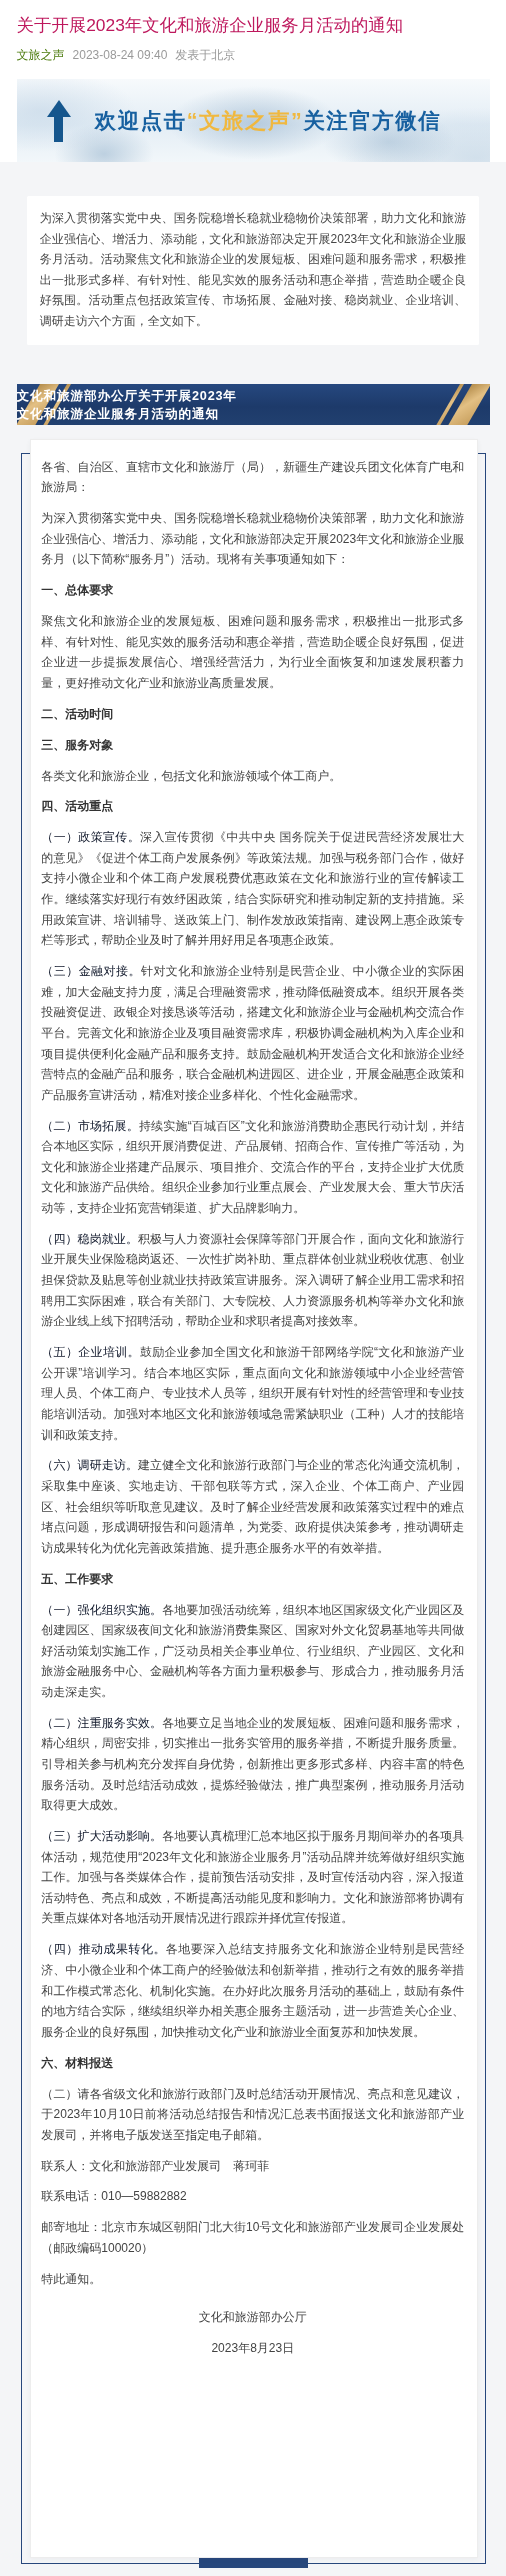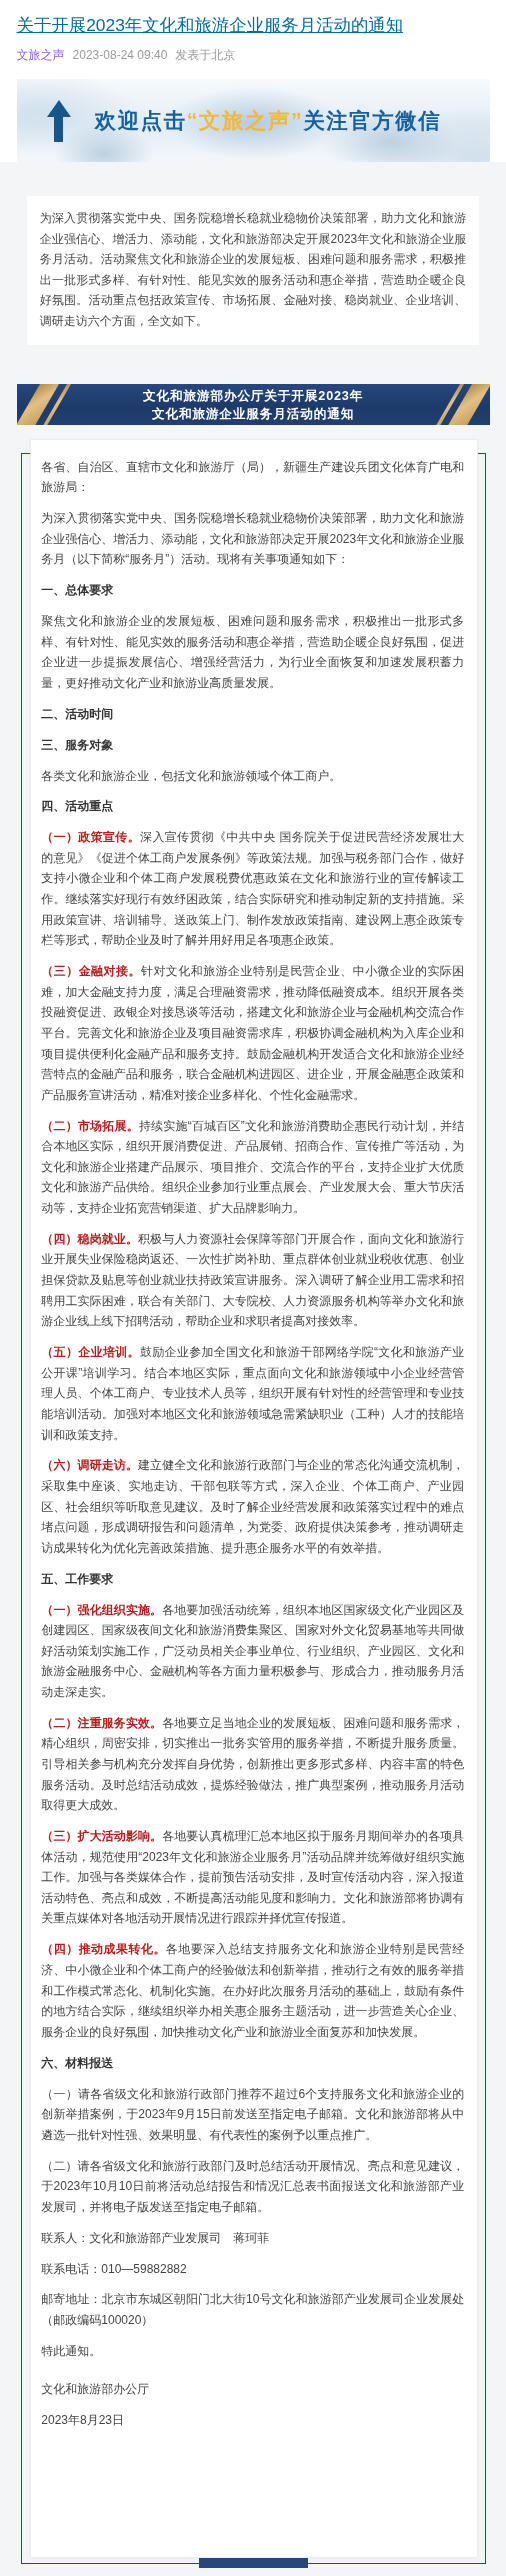--- a/index.html
+++ b/index.html
@@ -1,23 +1,23 @@
 <!DOCTYPE html>
 <html style="font-size:12.7px"><head>
 <meta charset="utf-8">
 <style>
   html,body{margin:0;padding:0;background:#ffffff;}
   body{width:506px;font-family:"Liberation Sans","DejaVu Sans",sans-serif;-webkit-font-smoothing:antialiased;}
   .page{width:506px;height:2576px;position:relative;background:#ffffff;overflow:hidden;}
 
   
   .header{height:162px;overflow:hidden;background:#ffffff;}
-  .title{margin:12.7px 16.6px 0;font-size:17.4px;line-height:24px;color:#0369a1;font-weight:400;text-decoration:underline;}
+  .title{margin:12.7px 16.6px 0;font-size:17.4px;line-height:24px;color:#be185d;font-weight:400;}
   .meta{margin:10.3px 16.6px 0;font-size:12px;line-height:16px;color:#9a9a9a;}
-  .meta .account{color:#8b5cf6;margin-right:8px;cursor:pointer;}
+  .meta .account{color:#4d7c0f;margin-right:8px;cursor:pointer;}
   .meta .time{margin-right:8px;}
 
   
   .follow-banner{position:absolute;left:16.6px;top:79px;width:473px;height:83px;overflow:hidden;
     background:
       radial-gradient(71px 44px at 87px 75px, rgba(140,172,200,.50), transparent 70%),
       radial-gradient(119px 51px at 237px 44px, rgba(125,160,192,.45), transparent 72%),
       radial-gradient(95px 47px at 372px 63px, rgba(140,172,200,.42), transparent 70%),
       radial-gradient(174px 67px at 459px 79px, rgba(160,188,212,.38), transparent 75%),
       radial-gradient(127px 55px at 24px 32px, rgba(190,210,228,.55), transparent 75%),
@@ -32,39 +32,39 @@
   
   .gray{position:absolute;left:0;top:162px;width:506px;height:2414px;background:#f4f5f7;}
 
   
   .intro-card{position:absolute;left:27px;top:34px;width:452px;background:#ffffff;border-radius:1.6px;padding:12px 12.7px 13.5px;box-sizing:border-box;}
   .intro-card p{margin:0;font-size:12px;line-height:20.6px;color:#474747;text-align:justify;}
 
   
   .notice-banner{position:absolute;left:16.6px;top:222px;width:473px;height:41px;box-sizing:border-box;
     background:linear-gradient(180deg,#26487f 0%,#1d3a6a 55%,#21406f 100%);
-    display:flex;flex-direction:column;align-items:center;justify-content:center;overflow:hidden;}
+    display:flex;flex-direction:column;align-items:flex-start;justify-content:center;overflow:hidden;}
   .notice-banner .line{color:#ffffff;font-size:12.7px;line-height:18px;font-weight:700;letter-spacing:0.8px;position:relative;z-index:2;}
   .slash{position:absolute;top:-6.3px;bottom:-6.3px;transform:skewX(-30deg);z-index:1;
     background:linear-gradient(135deg,#a9813f 0%,#e3c084 45%,#c39a58 100%);}
   .slash.w{width:19px;} .slash.t{width:4px;}
   .slash.l1{left:11px;} .slash.l2{left:38px;}
   .slash.r1{right:11px;} .slash.r2{right:38px;}
 
   
   .frame{position:absolute;left:20.6px;top:291px;width:465px;height:2111px;box-sizing:border-box;border:1.6px solid #27477c;}
   .frame-bar{position:absolute;left:199px;top:2396px;width:109px;height:10.3px;background:#27477c;}
   .notice-card{position:absolute;left:30px;top:277px;width:448px;height:2119px;box-sizing:border-box;background:#ffffff;
     border:0.8px solid #ededed;box-shadow:0 1.6px 4.7px rgba(60,80,110,.06);padding:16.6px 12.7px 14.2px 10.3px;overflow:hidden;}
 
   .notice-card .blk{margin:0 0 10.3px;font-size:12px;line-height:20.6px;color:#434343;text-align:justify;}
   .notice-card .blk.h{font-weight:700;color:#333333;text-align:left;}
-  .notice-card .blk .lead{font-weight:700;color:#b91c1c;}
+  .notice-card .blk .lead{font-weight:400;color:#0f172a;}
   .sign{margin-top:17.4px;}
-  .sign p{margin:0 0 10.3px;font-size:12px;line-height:20.6px;color:#434343;text-align:left;}
+  .sign p{margin:0 0 10.3px;font-size:12px;line-height:20.6px;color:#434343;text-align:center;}
 </style>
 </head>
 <body>
 
 <div class="page">
 
   <div class="header">
     <div class="title">关于开展2023年文化和旅游企业服务月活动的通知</div>
     <div class="meta">
       <span class="account">文旅之声</span><span class="time">2023-08-24 09:40</span><span class="loc">发表于北京</span>
@@ -112,21 +112,20 @@
           <p class="blk lp"><span class="lead">（二）市场拓展。</span><span>持续实施“百城百区”文化和旅游消费助企惠民行动计划，并结合本地区实际，组织开展消费促进、产品展销、招商合作、宣传推广等活动，为文化和旅游企业搭建产品展示、项目推介、交流合作的平台，支持企业扩大优质文化和旅游产品供给。组织企业参加行业重点展会、产业发展大会、重大节庆活动等，支持企业拓宽营销渠道、扩大品牌影响力。</span></p>
           <p class="blk lp"><span class="lead">（四）稳岗就业。</span><span>积极与人力资源社会保障等部门开展合作，面向文化和旅游行业开展失业保险稳岗返还、一次性扩岗补助、重点群体创业就业税收优惠、创业担保贷款及贴息等创业就业扶持政策宣讲服务。深入调研了解企业用工需求和招聘用工实际困难，联合有关部门、大专院校、人力资源服务机构等举办文化和旅游企业线上线下招聘活动，帮助企业和求职者提高对接效率。</span></p>
           <p class="blk lp"><span class="lead">（五）企业培训。</span><span>鼓励企业参加全国文化和旅游干部网络学院“文化和旅游产业公开课”培训学习。结合本地区实际，重点面向文化和旅游领域中小企业经营管理人员、个体工商户、专业技术人员等，组织开展有针对性的经营管理和专业技能培训活动。加强对本地区文化和旅游领域急需紧缺职业（工种）人才的技能培训和政策支持。</span></p>
           <p class="blk lp"><span class="lead">（六）调研走访。</span><span>建立健全文化和旅游行政部门与企业的常态化沟通交流机制，采取集中座谈、实地走访、干部包联等方式，深入企业、个体工商户、产业园区、社会组织等听取意见建议。及时了解企业经营发展和政策落实过程中的难点堵点问题，形成调研报告和问题清单，为党委、政府提供决策参考，推动调研走访成果转化为优化完善政策措施、提升惠企服务水平的有效举措。</span></p>
           <p class="blk h">五、工作要求</p>
           <p class="blk lp"><span class="lead">（一）强化组织实施。</span><span>各地要加强活动统筹，组织本地区国家级文化产业园区及创建园区、国家级夜间文化和旅游消费集聚区、国家对外文化贸易基地等共同做好活动策划实施工作，广泛动员相关企事业单位、行业组织、产业园区、文化和旅游金融服务中心、金融机构等各方面力量积极参与、形成合力，推动服务月活动走深走实。</span></p>
           <p class="blk lp"><span class="lead">（二）注重服务实效。</span><span>各地要立足当地企业的发展短板、困难问题和服务需求，精心组织，周密安排，切实推出一批务实管用的服务举措，不断提升服务质量。引导相关参与机构充分发挥自身优势，创新推出更多形式多样、内容丰富的特色服务活动。及时总结活动成效，提炼经验做法，推广典型案例，推动服务月活动取得更大成效。</span></p>
           <p class="blk lp"><span class="lead">（三）扩大活动影响。</span><span>各地要认真梳理汇总本地区拟于服务月期间举办的各项具体活动，规范使用“2023年文化和旅游企业服务月”活动品牌并统筹做好组织实施工作。加强与各类媒体合作，提前预告活动安排，及时宣传活动内容，深入报道活动特色、亮点和成效，不断提高活动能见度和影响力。文化和旅游部将协调有关重点媒体对各地活动开展情况进行跟踪并择优宣传报道。</span></p>
           <p class="blk lp"><span class="lead">（四）推动成果转化。</span><span>各地要深入总结支持服务文化和旅游企业特别是民营经济、中小微企业和个体工商户的经验做法和创新举措，推动行之有效的服务举措和工作模式常态化、机制化实施。在办好此次服务月活动的基础上，鼓励有条件的地方结合实际，继续组织举办相关惠企服务主题活动，进一步营造关心企业、服务企业的良好氛围，加快推动文化产业和旅游业全面复苏和加快发展。</span></p>
           <p class="blk h">六、材料报送</p>
-          <p class="blk p">（一）请各省级文化和旅游行政部门推荐不超过6个支持服务文化和旅游企业的创新举措案例，于2023年9月15日前发送至指定电子邮箱。文化和旅游部将从中遴选一批针对性强、效果明显、有代表性的案例予以重点推广。</p>
           <p class="blk p">（二）请各省级文化和旅游行政部门及时总结活动开展情况、亮点和意见建议，于2023年10月10日前将活动总结报告和情况汇总表书面报送文化和旅游部产业发展司，并将电子版发送至指定电子邮箱。</p>
           <p class="blk p">联系人：文化和旅游部产业发展司　蒋珂菲</p>
           <p class="blk p">联系电话：010—59882882</p>
           <p class="blk p">邮寄地址：北京市东城区朝阳门北大街10号文化和旅游部产业发展司企业发展处（邮政编码100020）</p>
           <p class="blk p">特此通知。</p>
         </div>
       <div class="sign">
         <p>文化和旅游部办公厅</p>
         <p>2023年8月23日</p>
       </div>

